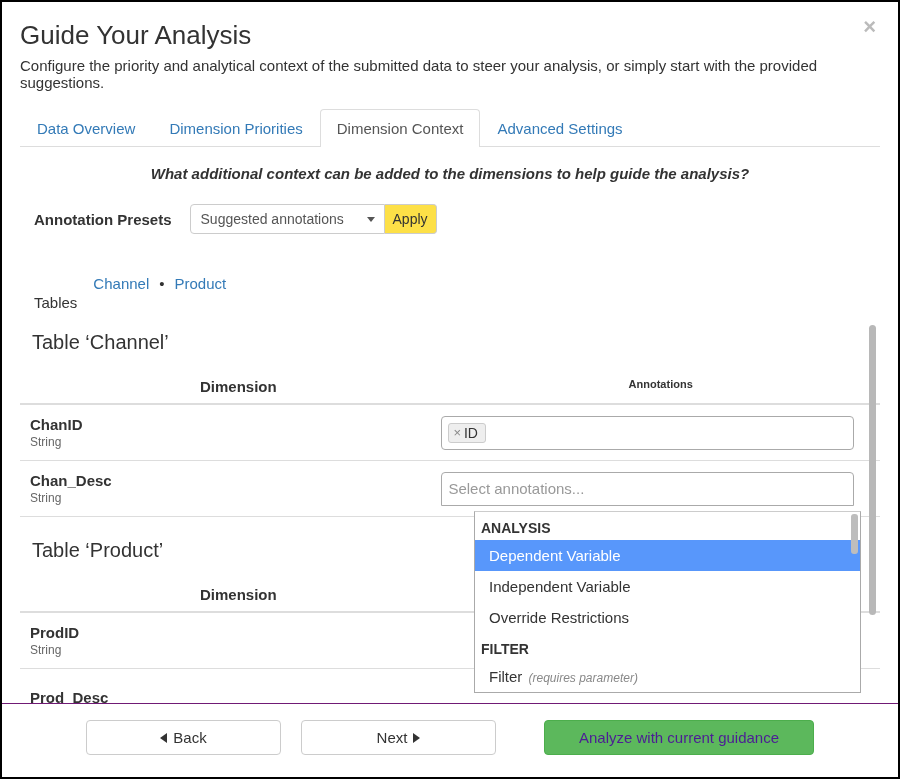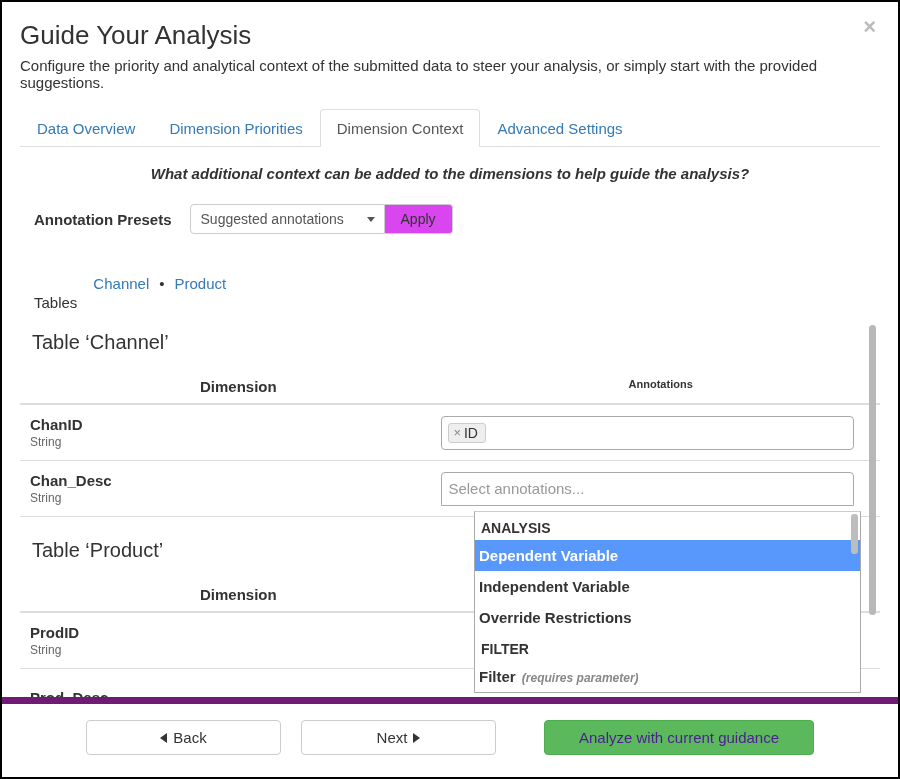--- a/index.html
+++ b/index.html
@@ -102,22 +102,22 @@
     margin-top: -2px;
     border-left: 4px solid transparent;
     border-right: 4px solid transparent;
     border-top: 5px solid #555;
     pointer-events: none;
   }
   .apply-btn {
     border: 1px solid #ccc;
     border-left: none;
     border-radius: 0 4px 4px 0;
-    padding: 6px 16px;
-    background: #d946ef;
+    padding: 6px 8px;
+    background: #fde047;
     font-size: 14px;
     color: #333;
     cursor: pointer;
   }
   .row-tables {
     display: flex;
     align-items: center;
     font-size: 15px;
     margin-bottom: 14px;
     padding-left: 14px;
@@ -230,39 +230,38 @@
     background: #bdbdbd;
     border-radius: 3px;
   }
   .dd-group {
     padding: 8px 6px 4px 6px;
     font-weight: 700;
     font-size: 14px;
     color: #333;
   }
   .dd-item {
-    padding: 7px 6px 7px 4px;
-    font-size: 15px;
-    color: #333;
-    cursor: pointer;
-    font-weight: bold;
+    padding: 7px 6px 7px 14px;
+    font-size: 15px;
+    color: #333;
+    cursor: pointer;
   }
   .dd-item.highlight {
     background: #5897fb;
     color: #fff;
   }
   .dd-hint {
     font-style: italic;
     font-size: 12px;
     color: #888;
     margin-left: 2px;
   }
 
   .footer {
-    border-top: 7px solid #701a75;
+    border-top: 1px solid #701a75;
     padding: 16px 0 22px 0;
     display: flex;
     gap: 20px;
     justify-content: center;
     align-items: center;
     margin: 0 -18px;
     background: #fff;
   }
   .fbtn {
     border: 1px solid #ccc;

